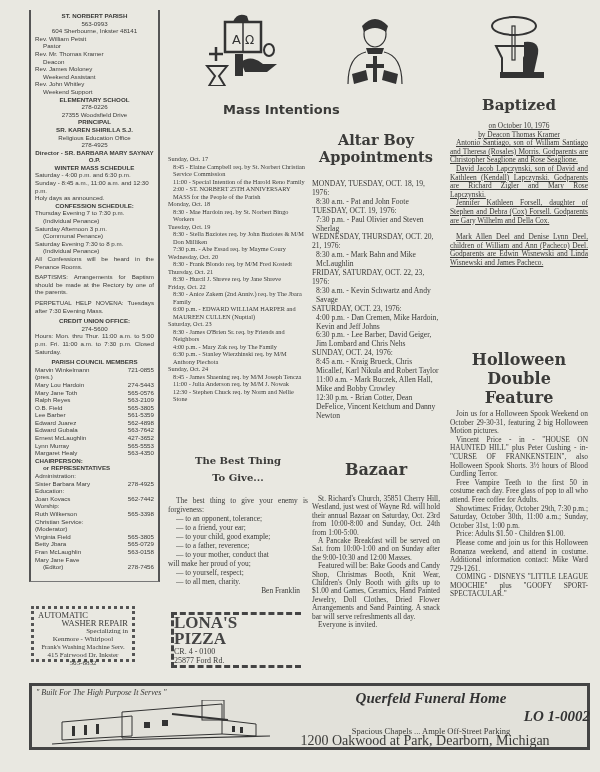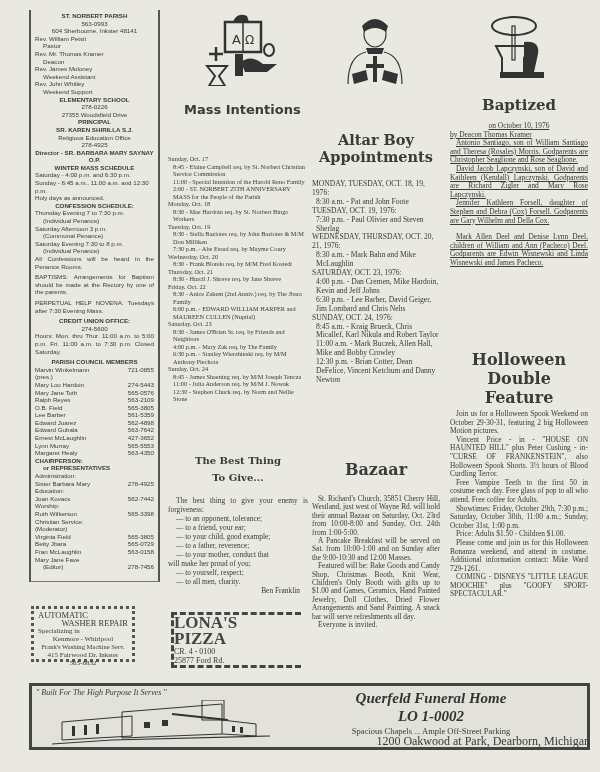--- a/index.html
+++ b/index.html
@@ -11,21 +11,21 @@
   #left-box{left:29px;top:10px;width:131px;height:572px;border-left:2px solid #555;border-right:2px solid #555;border-bottom:1px solid #777;box-sizing:border-box;padding:2px 4px;font-size:6.2px;line-height:7.6px;}
   #left-box .c{text-align:center;}
   #left-box .b{font-weight:bold;}
   #left-box .ind{padding-left:8px;}
   #left-box .gap{margin-top:3px;}
   #left-box .row{display:flex;justify-content:space-between;}
   #left-box .j{text-align:justify;}
   
   #mass{left:168px;top:155px;width:140px;font-size:6.3px;line-height:7.5px;}
   #mass .e{padding-left:5px;}
-  .h-sans{font-family:"DejaVu Sans","Liberation Sans",sans-serif;font-weight:bold;color:#3b3b39;}
+  .h-sans{font-family:"DejaVu Sans","Liberation Sans",sans-serif;font-weight:bold;color:#3b3b39;margin-left:39px;}
   .h-serif{font-family:"DejaVu Serif","Liberation Serif",serif;font-weight:bold;color:#3b3b39;}
   
   #altar{left:312px;top:180px;width:128px;font-size:7.6px;line-height:8.9px;}
   #altar .e{padding-left:4px;}
   
   #best{left:168px;top:476px;width:140px;font-size:7.4px;line-height:9px;}
   
   #bazaar{left:312px;top:495px;width:128px;font-size:7.4px;line-height:8.4px;text-align:justify;}
   #bazaar p{margin:0;text-indent:6px;}
   
@@ -285,20 +285,24 @@
     </div>
   <div>
       <div>TUESDAY, OCT. 19, 1976:</div>
     <div class="e">7:30 p.m. - Paul Olivier and Steven Sherlag</div>
     </div>
   <div>
       <div>WEDNESDAY, THURSDAY, OCT. 20, 21, 1976:</div>
     <div class="e">8:30 a.m. - Mark Bahn and Mike McLaughlin</div>
     </div>
   <div>
+      <div>FRIDAY, SATURDAY, OCT. 22, 23, 1976:</div>
+    <div class="e">8:30 a.m. - Kevin Schwartz and Andy Savage</div>
+    </div>
+  <div>
       <div>SATURDAY, OCT. 23, 1976:</div>
     <div class="e">4:00 p.m. - Dan Cremen, Mike Hardoin, Kevin and Jeff Johns</div>
     <div class="e">6:30 p.m. - Lee Barber, David Geiger, Jim Lombard and Chris Nehs</div>
     </div>
   <div>
       <div>SUNDAY, OCT. 24, 1976:</div>
     <div class="e">8:45 a.m. - Kraig Brueck, Chris Micallef, Karl Nikula and Robert Taylor</div>
     <div class="e">11:00 a.m. - Mark Buczek, Allen Hall, Mike and Bobby Crowley</div>
     <div class="e">12:30 p.m. - Brian Cotter, Dean DeFelice, Vincent Ketchum and Danny Newton</div>
     </div>
@@ -315,21 +319,21 @@
 <svg class="abs" style="left:490px;top:14px" width="56" height="64" viewBox="0 0 56 64">
   <ellipse cx="24" cy="12" rx="22" ry="9" fill="none" stroke="#333" stroke-width="2"></ellipse>
   <rect x="22" y="12" width="3" height="34" fill="none" stroke="#333" stroke-width="1.2"></rect>
   <path d="M6 32 L40 32 L34 44 L34 60 L12 60 L12 44 Z" fill="none" stroke="#333" stroke-width="2"></path>
   <path d="M34 28 Q50 26 48 40 L44 58 L34 58" fill="#333"></path>
   <rect x="10" y="58" width="44" height="6" fill="#333"></rect>
 </svg>
 <div class="abs h-serif" style="left:450px;top:96px;width:138px;text-align:center;font-size:15px;">Baptized</div>
 <div id="bapt" class="abs serif">
   <div style="text-align:center">on October 10, 1976</div>
-  <div style="">by Deacon Thomas Kramer</div>
+  <div style="text-align:center">by Deacon Thomas Kramer</div>
   <p>Antonio Santiago, son of William Santiago and Theresa (Rosales) Morris. Godparents are Christopher Seaglione and Rose Seaglione.</p>
   <p>David Jacob Lapczynski, son of David and Kathleen (Kendall) Lapczynski. Godparents are Richard Zigler and Mary Rose Lapczynski.</p>
   <p>Jennifer Kathleen Forsell, daughter of Stephen and Debra (Cox) Forsell. Godparents are Gary Wilhelm and Della Cox.</p>
   <p style="margin-top:8px">Mark Allen Deel and Denise Lynn Deel, children of William and Ann (Pacheco) Deel. Godparents are Edwin Wisnewski and Linda Wisnewski and James Pacheco.</p>
 </div>
 
 <div class="abs h-serif" style="left:450px;top:350px;width:138px;text-align:center;font-size:16px;line-height:19px;">
   <div>Holloween</div>
   <div>Double</div>
   <div>Feature</div>
@@ -340,21 +344,21 @@
   <p>Free Vampire Teeth to the first 50 in costume each day. Free glass of pop to all who attend. Free coffee for Adults.</p>
   <p>Showtimes: Friday, October 29th, 7:30 p.m.; Saturday, October 30th, 11:00 a.m.; Sunday, October 31st, 1:00 p.m.</p>
   <p>Price: Adults $1.50 - Children $1.00.</p>
   <p>Please come and join us for this Holloween Bonanza weekend, and attend in costume. Additional information contact: Mike Ward 729-1261.</p>
   <p>COMING - DISNEYS "LITTLE LEAGUE MOOCHIE" plus "GOOFY SPORT-SPECTACULAR."</p>
 </div>
 
 <div id="ad-washer" class="abs serif">
   <div style="font-size:8.5px">AUTOMATIC</div>
   <div style="font-size:8.5px;text-align:right">WASHER REPAIR</div>
-  <div style="text-align:left">Specializing in</div>
+  <div style="text-align:right">Specializing in</div>
   <div style="text-align:center">Kenmore - Whirlpool</div>
   <div style="text-align:center;white-space:nowrap;font-size:6.6px">Frank's Washing Machine Serv.</div>
   <div style="text-align:center">415 Fairwood Dr. Inkster</div>
   <div style="text-align:center">565-6832</div>
 </div>
 
 <div id="ad-pizza" class="abs serif">
   <div style="font-size:17px;line-height:16px;font-weight:bold;color:#444">LONA'S</div>
   <div style="font-size:17px;line-height:16px;font-weight:bold;color:#444">PIZZA</div>
   <div style="font-size:8px;line-height:9px">CR. 4 - 0100</div>
@@ -374,16 +378,16 @@
         <rect x="20" y="26" width="3" height="10"></rect>
         <rect x="32" y="25" width="3" height="10"></rect>
         <rect x="44" y="24" width="3" height="10"></rect>
         <rect x="92" y="22" width="6" height="6"></rect>
         <rect x="110" y="20" width="6" height="6"></rect>
         <rect x="180" y="26" width="3" height="6"></rect>
         <rect x="188" y="27" width="3" height="6"></rect>
       </g>
   </svg>
   <div class="abs serif" style="left:240px;top:2px;width:318px;text-align:center;font-size:15px;font-style:italic;font-weight:bold;color:#333;line-height:20px">Querfeld Funeral Home</div>
-  <div class="abs serif" style="left:240px;top:22px;width:318px;text-align:center;font-size:15px;font-style:italic;font-weight:bold;color:#333;line-height:16px">LO 1-0002</div>
+  <div class="abs serif" style="left:240px;top:22px;width:318px;text-align:right;font-size:15px;font-style:italic;font-weight:bold;color:#333;line-height:16px">LO 1-0002</div>
   <div class="abs serif" style="left:240px;top:40px;width:318px;text-align:center;font-size:8.5px;line-height:10px">Spacious Chapels ... Ample Off-Street Parking</div>
-  <div class="abs serif" style="left:240px;top:50px;width:318px;text-align:right;font-size:12px;line-height:10px">1200 Oakwood at Park, Dearborn, Michigan</div>
+  <div class="abs serif" style="left:234px;top:50px;width:318px;text-align:center;font-size:14px;line-height:10px">1200 Oakwood at Park, Dearborn, Michigan</div>
 </div>
 
 </body></html>

